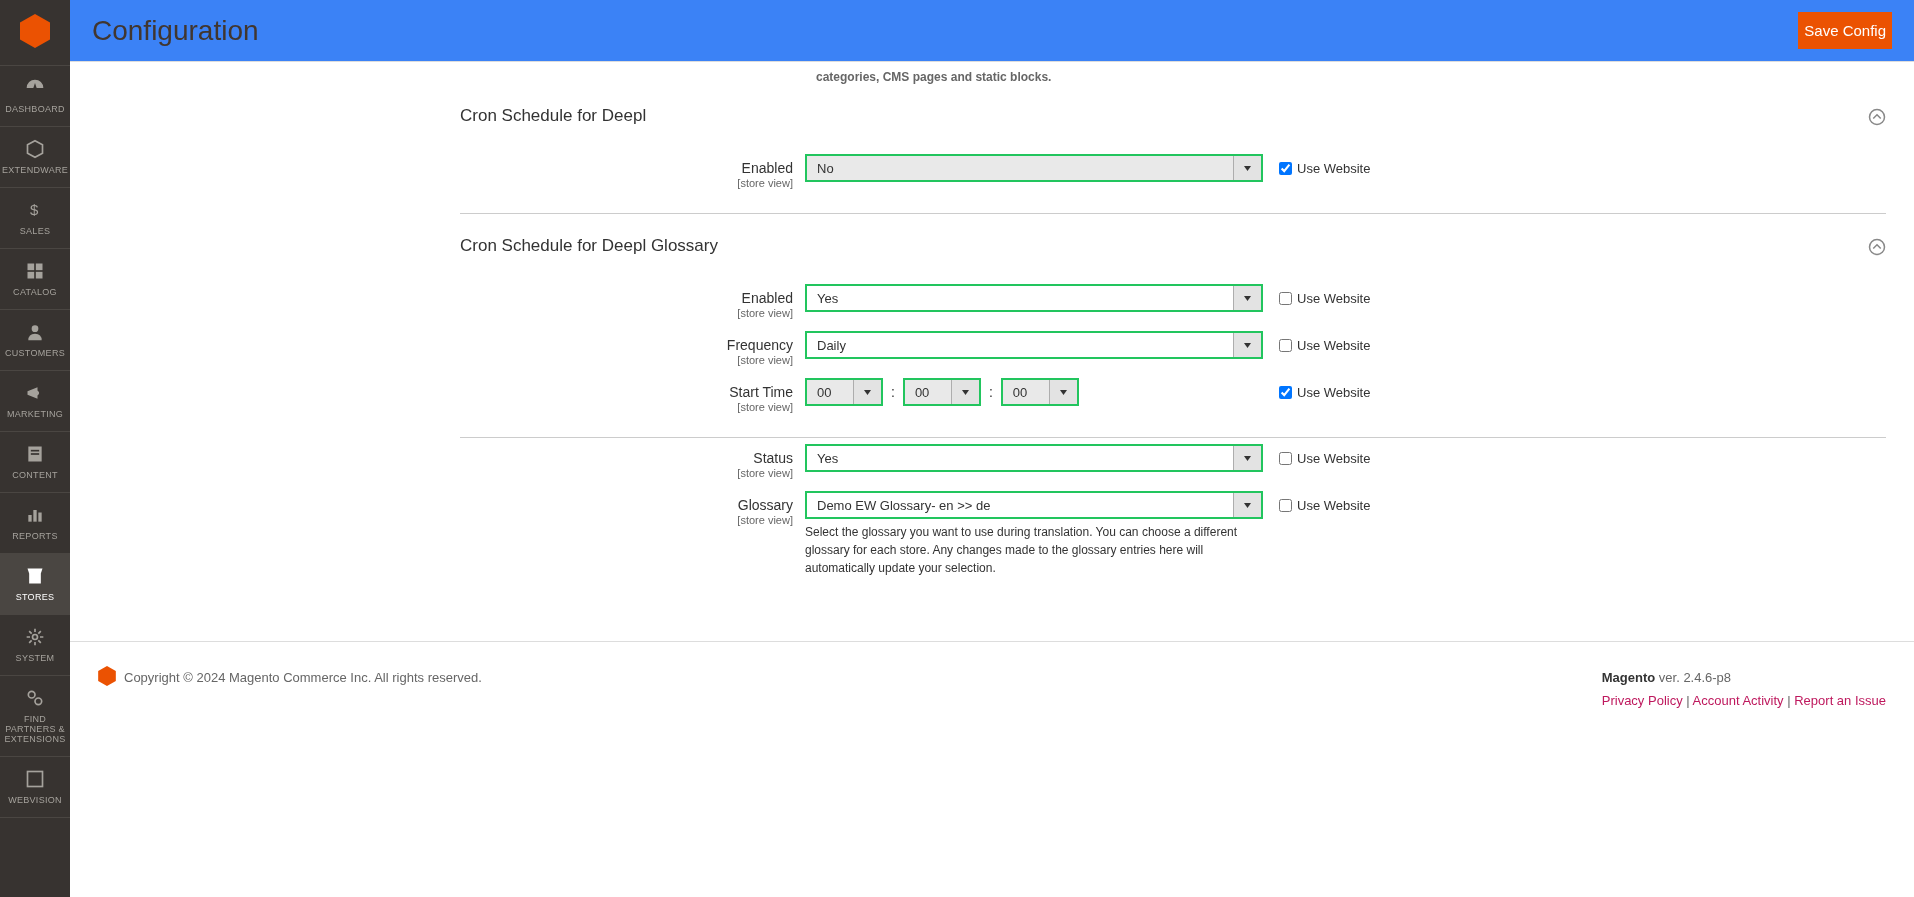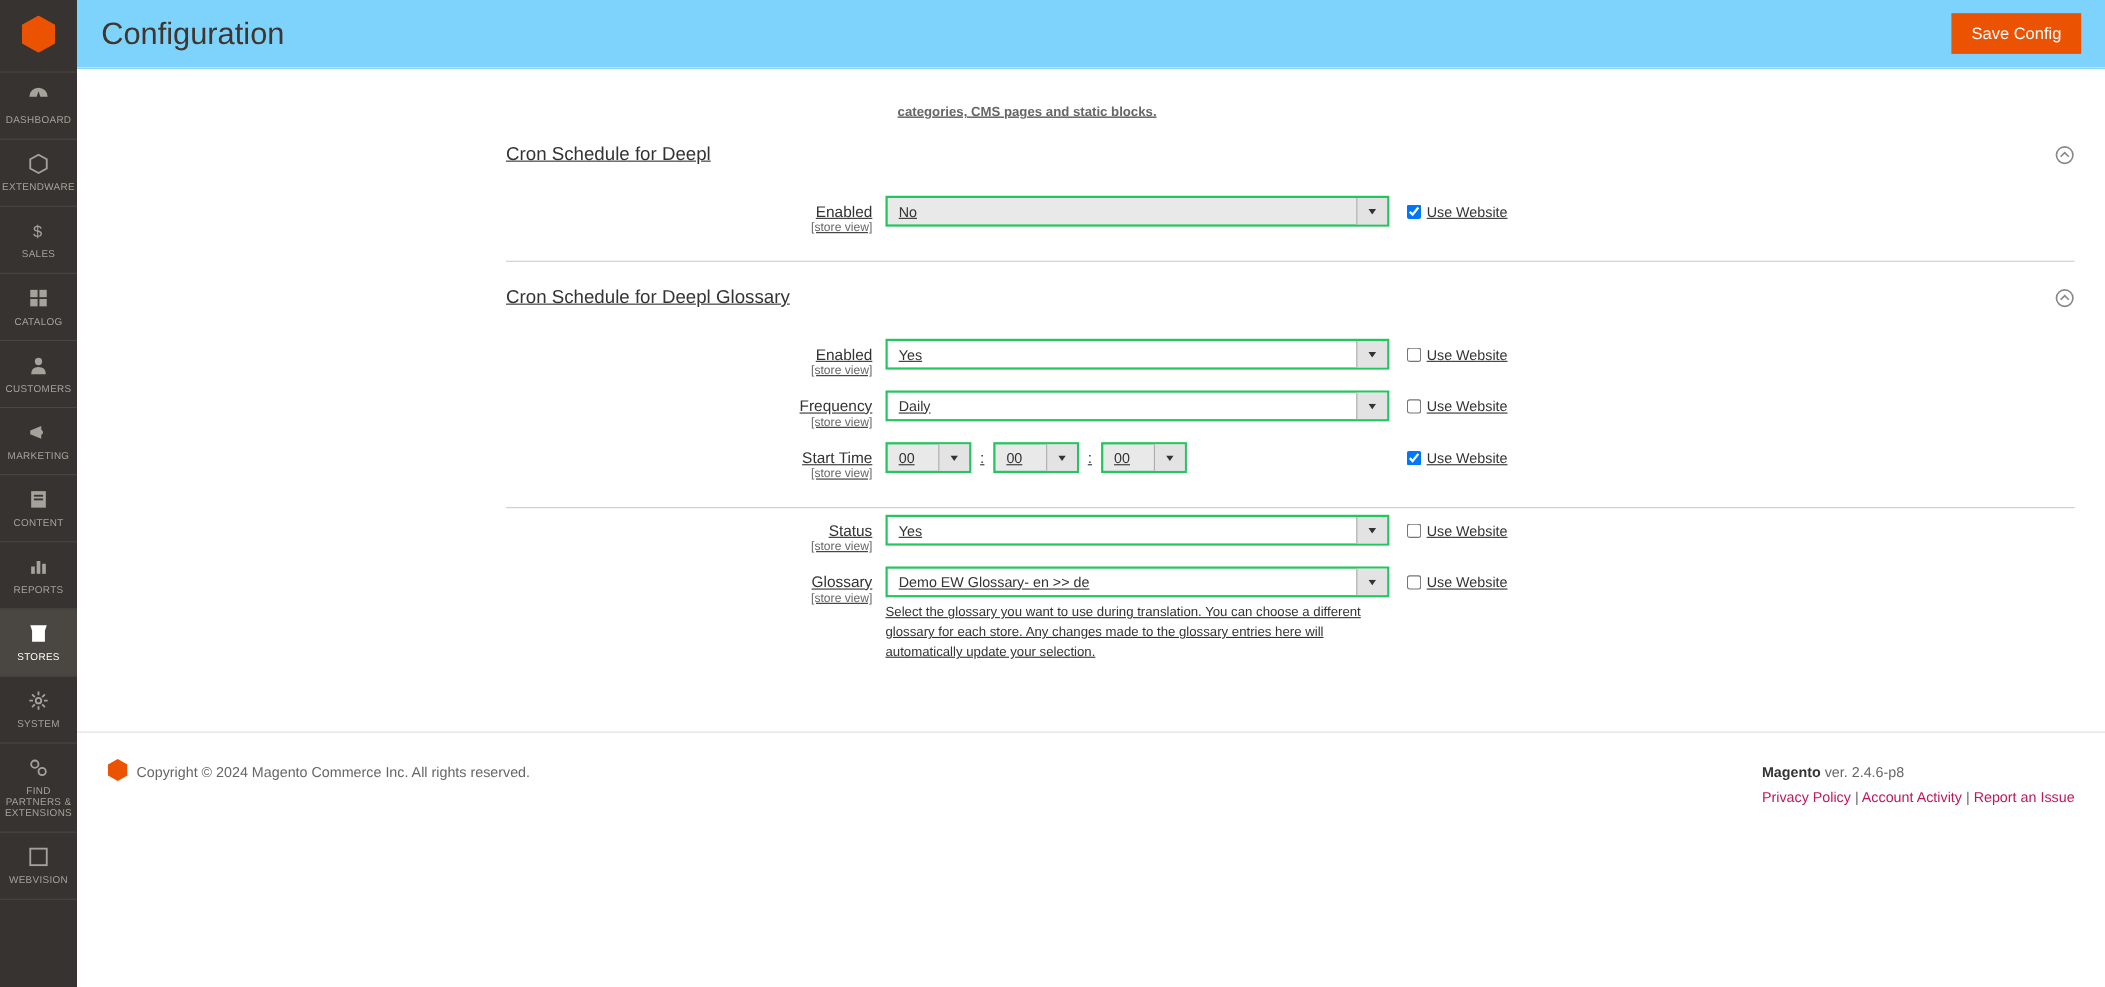--- a/index.html
+++ b/index.html
@@ -10,25 +10,25 @@
 .sidebar-logo { padding: 14px 0; text-align: center; border-bottom: 1px solid #4a4642; }
 .sidebar-logo svg { width: 30px; height: 34px; }
 .sidebar-item { display: flex; flex-direction: column; align-items: center; padding: 12px 4px; text-align: center; font-size: 9px; letter-spacing: 0.3px; color: #a5a29c; cursor: pointer; border-bottom: 1px solid #4a4642; }
 .sidebar-item.active { background: #4a4642; color: #fff; }
 .sidebar-item .icon { margin-bottom: 4px; }
 .sidebar-item .icon svg { width: 20px; height: 20px; fill: #a5a29c; }
 .sidebar-item.active .icon svg { fill: #fff; }
 
 
 .page { margin-left: 70px; }
-.page-header { position: fixed; top: 0; left: 70px; right: 0; height: 62px; background: #7dd3fc; border-bottom: 1px solid #ddd; display: flex; align-items: center; justify-content: space-between; padding: 0 22px; z-index: 10; }
+.page-header { position: fixed; top: 0; left: 70px; right: 0; height: 62px; background: #3b82f6; border-bottom: 1px solid #ddd; display: flex; align-items: center; justify-content: space-between; padding: 0 22px; z-index: 10; }
 .page-title { font-size: 28px; font-weight: 400; color: #41362f; }
-.save-btn { background: #eb5202; color: #fff; font-size: 15px; border: none; padding: 10px 18px; cursor: pointer; }
-
-.content { padding-top: 86px; padding-left: 390px; padding-right: 28px; text-decoration: underline; }
+.save-btn { background: #eb5202; color: #fff; font-size: 15px; border: none; padding: 10px 6px; cursor: pointer; }
+
+.content { padding-top: 62px; padding-left: 390px; padding-right: 28px; }
 
 .note-top { font-size: 12px; color: #666; padding: 8px 0 0 356px; font-weight: 600; }
 
 .section { border-bottom: 1px solid #ccc; }
 .section-header { display: flex; justify-content: space-between; align-items: flex-end; padding: 22px 0; cursor: pointer; }
 .section-title { font-size: 17px; color: #333; font-weight: 400; }
 .chevron { width: 18px; height: 18px; }
 .chevron svg { width: 100%; height: 100%; stroke: #666; fill: none; stroke-width: 2; }
 
 .field-row { display: flex; align-items: flex-start; padding: 6px 0; }

